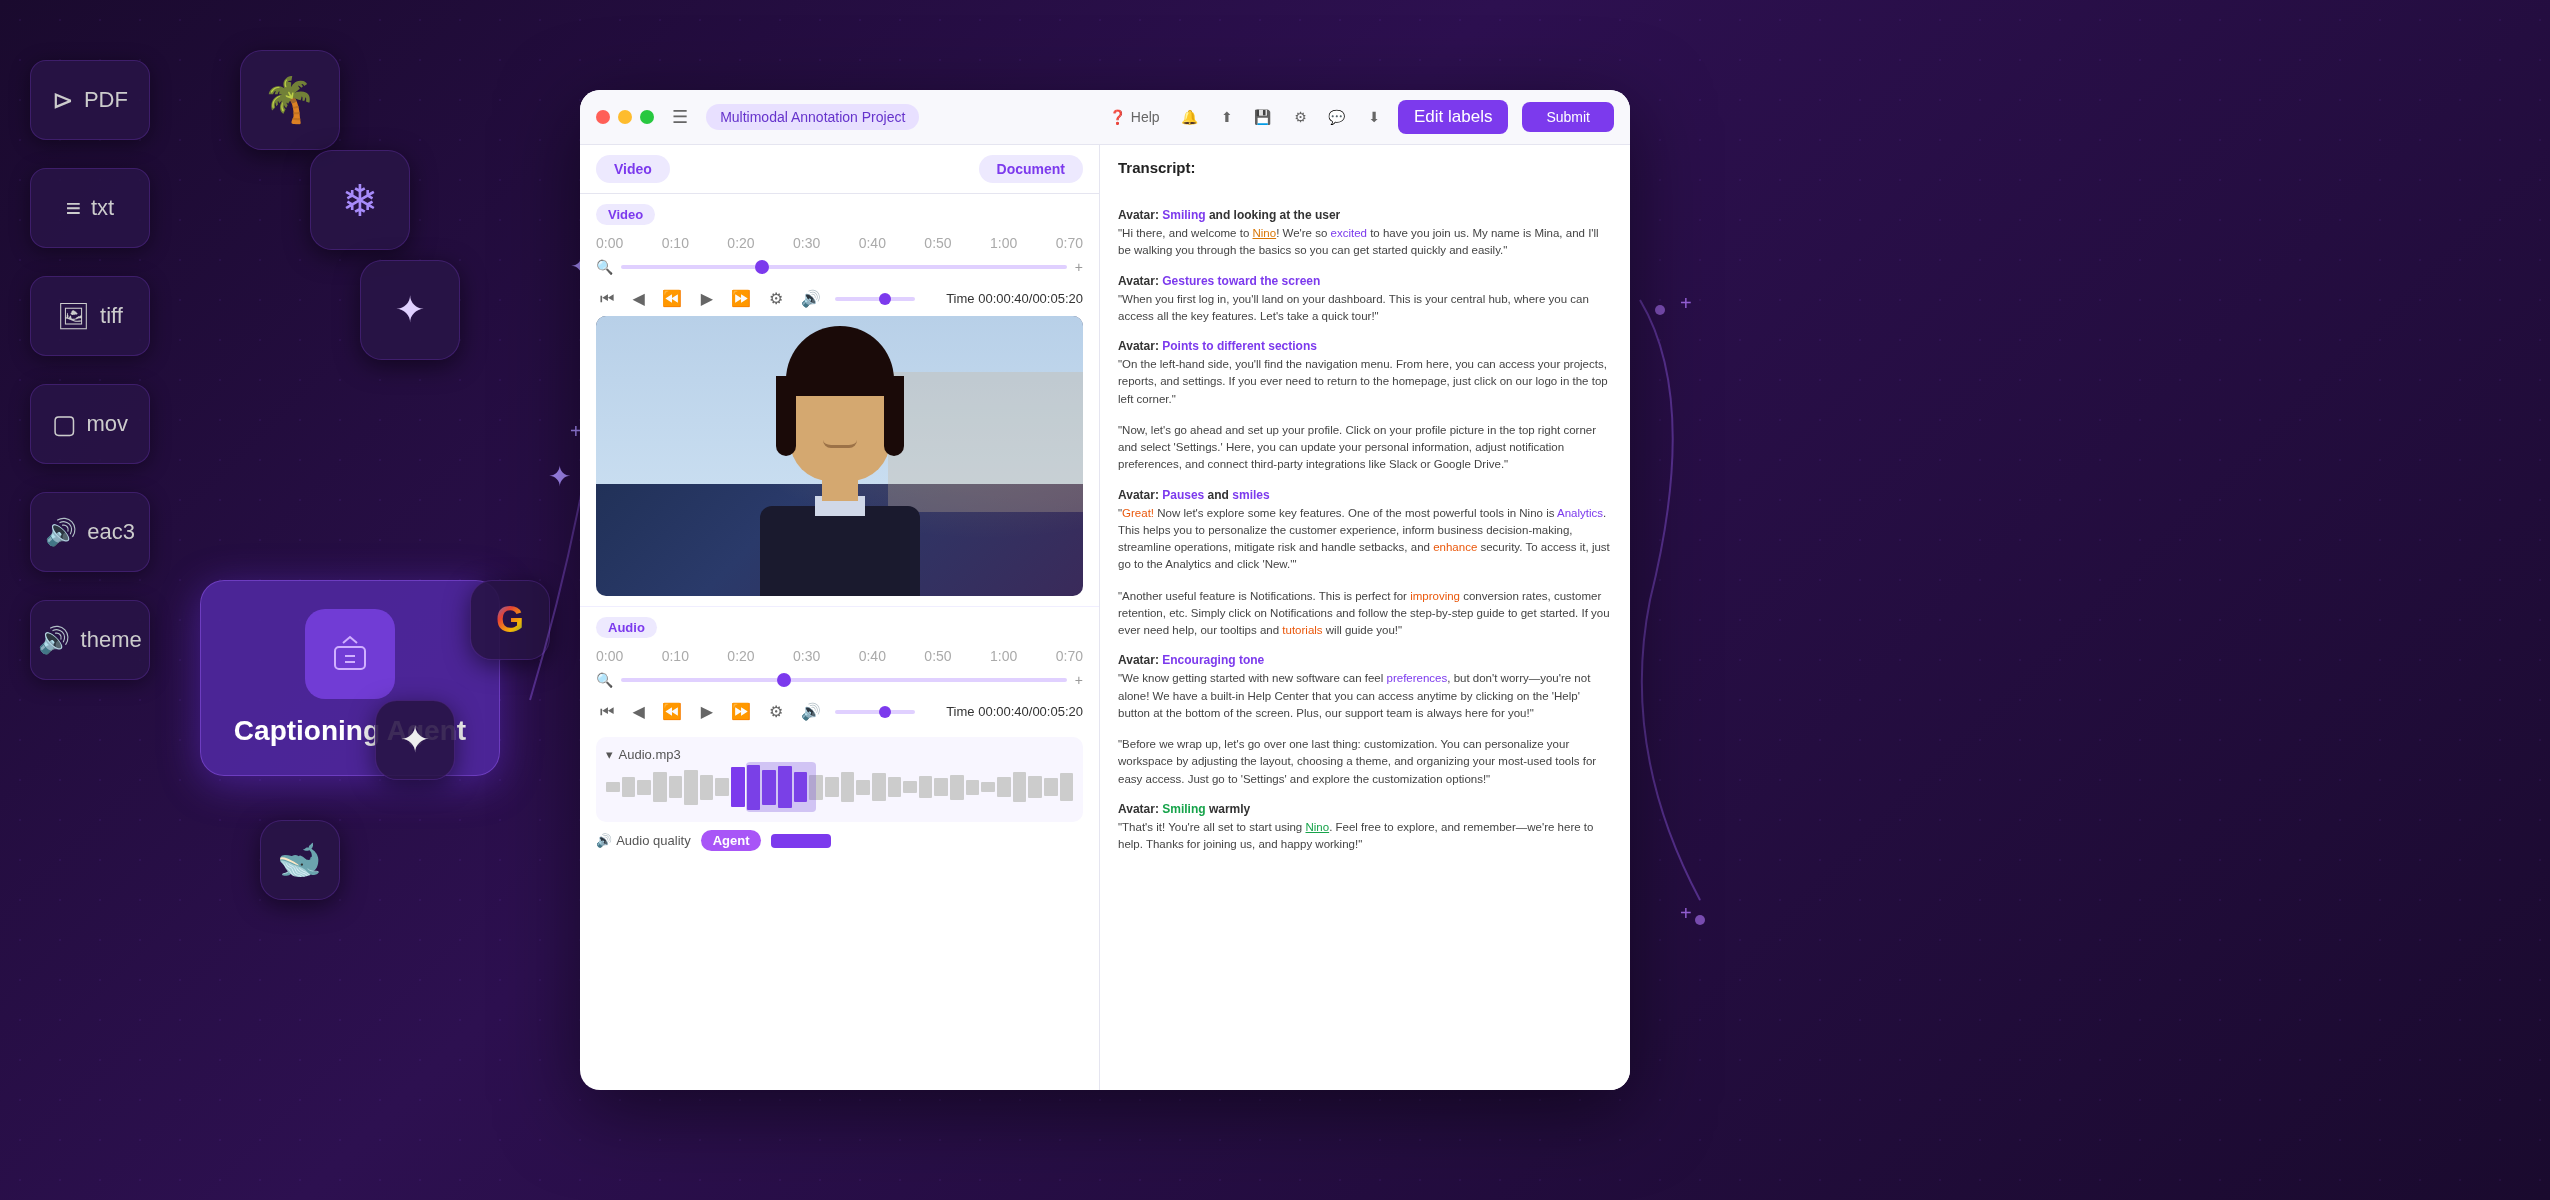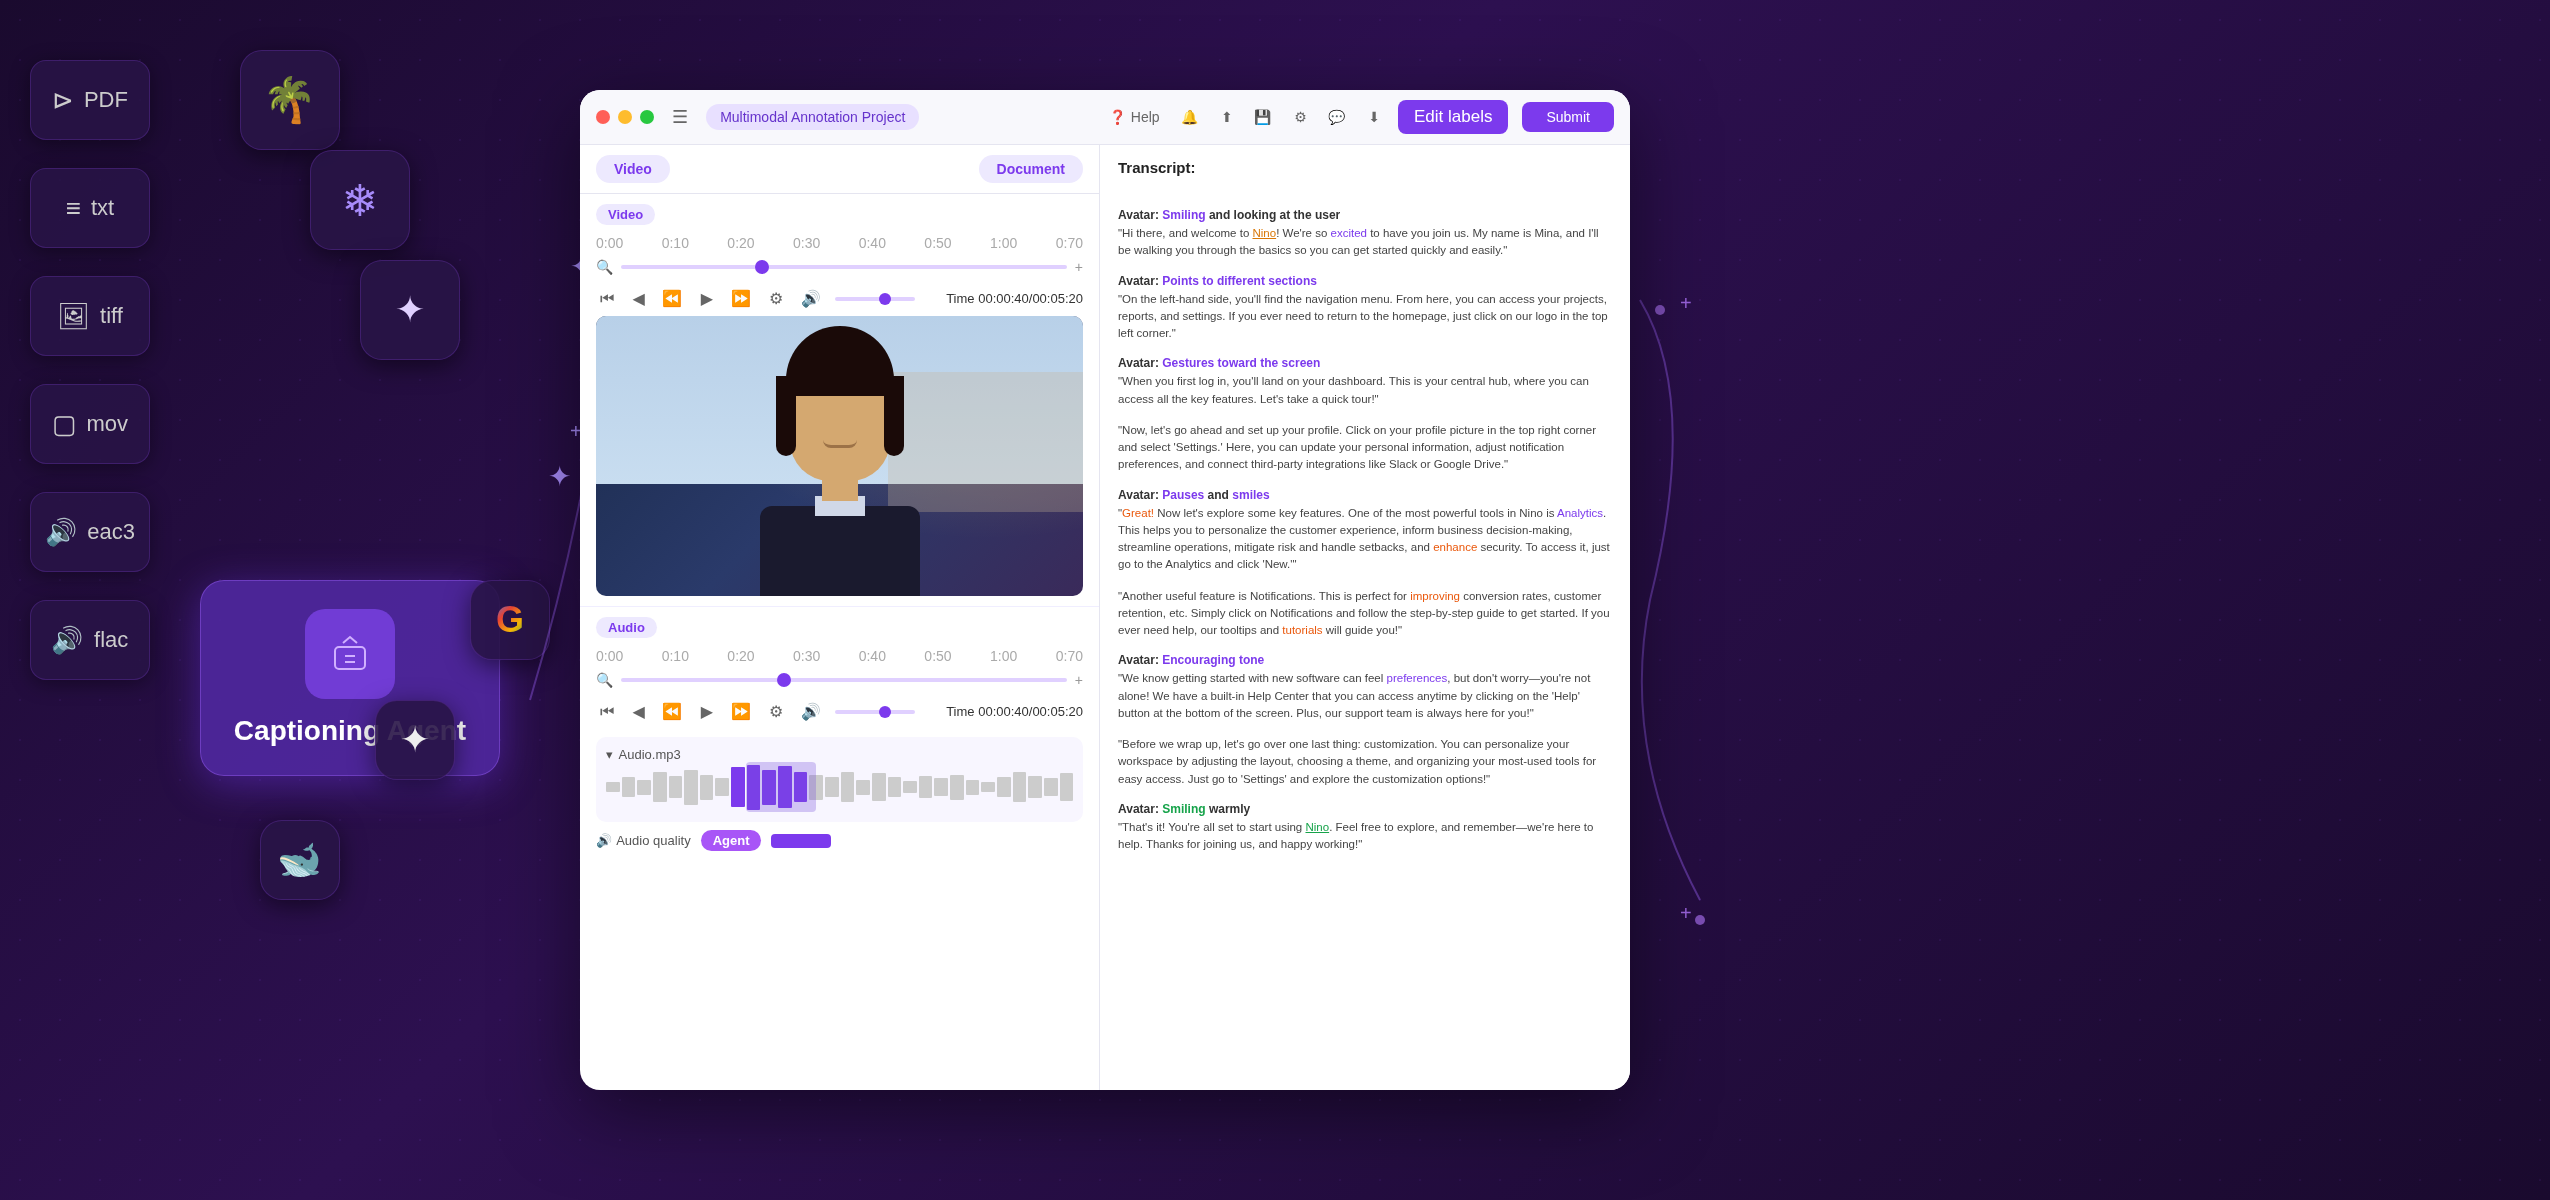--- a/index.html
+++ b/index.html
@@ -481,21 +481,21 @@
   <div class="floating-icon">
     <span class="icon-sym">▢</span>
     <span>mov</span>
   </div>
   <div class="floating-icon">
     <span class="icon-sym">🔊</span>
     <span>eac3</span>
   </div>
   <div class="floating-icon">
     <span class="icon-sym">🔊</span>
-    <span>flac</span>
+    <span>theme</span>
   </div>
 </div>
 
 <div class="app-icon-box" style="top:50px;left:240px;">
   <span>🌴</span>
 </div>
 <div class="app-icon-box" style="top:150px;left:310px;">
   <span style="color:#a78bfa;">❄</span>
 </div>
 <div class="app-icon-box" style="top:260px;left:360px;">
@@ -749,33 +749,33 @@
         <div class="transcript-speaker">
           <span>Avatar: </span><span class="action">Smiling</span><span> and looking at the user</span>
         </div>
         <div class="transcript-text">
           "Hi there, and welcome to <span class="highlight-yellow">Nino</span>! We're so <span class="highlight-purple">excited</span> to have you join us. My name is Mina, and I'll be walking you through the basics so you can get started quickly and easily."
         </div>
       </div>
 
       <div class="transcript-block">
         <div class="transcript-speaker">
+          <span>Avatar: </span><span class="action">Gestures toward the screen</span>
+        </div>
+        <div class="transcript-text">
+          "When you first log in, you'll land on your dashboard. This is your central hub, where you can access all the key features. Let's take a quick tour!"
+        </div>
+      </div>
+
+      <div class="transcript-block">
+        <div class="transcript-speaker">
           <span>Avatar: </span><span class="action">Points to different sections</span>
         </div>
         <div class="transcript-text">
           "On the left-hand side, you'll find the navigation menu. From here, you can access your projects, reports, and settings. If you ever need to return to the homepage, just click on our logo in the top left corner."
-        </div>
-      </div>
-
-      <div class="transcript-block">
-        <div class="transcript-speaker">
-          <span>Avatar: </span><span class="action">Gestures toward the screen</span>
-        </div>
-        <div class="transcript-text">
-          "When you first log in, you'll land on your dashboard. This is your central hub, where you can access all the key features. Let's take a quick tour!"
         </div>
       </div>
 
       <div class="transcript-block">
         <div class="transcript-text">
           "Now, let's go ahead and set up your profile. Click on your profile picture in the top right corner and select 'Settings.' Here, you can update your personal information, adjust notification preferences, and connect third-party integrations like Slack or Google Drive."
         </div>
       </div>
 
       <div class="transcript-block">

